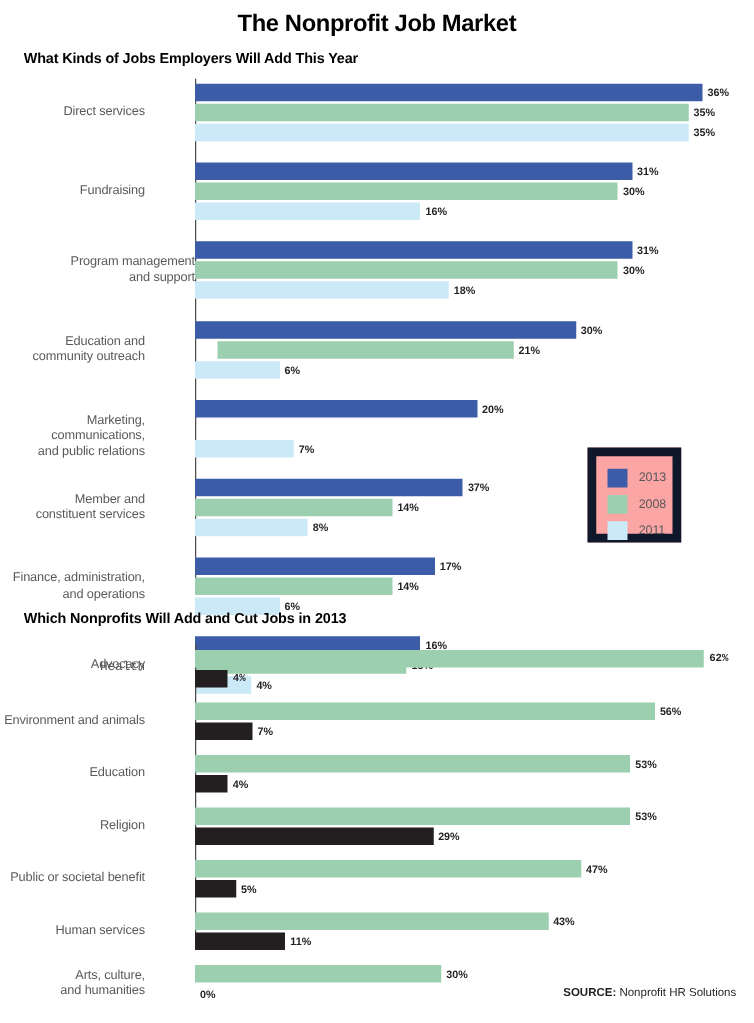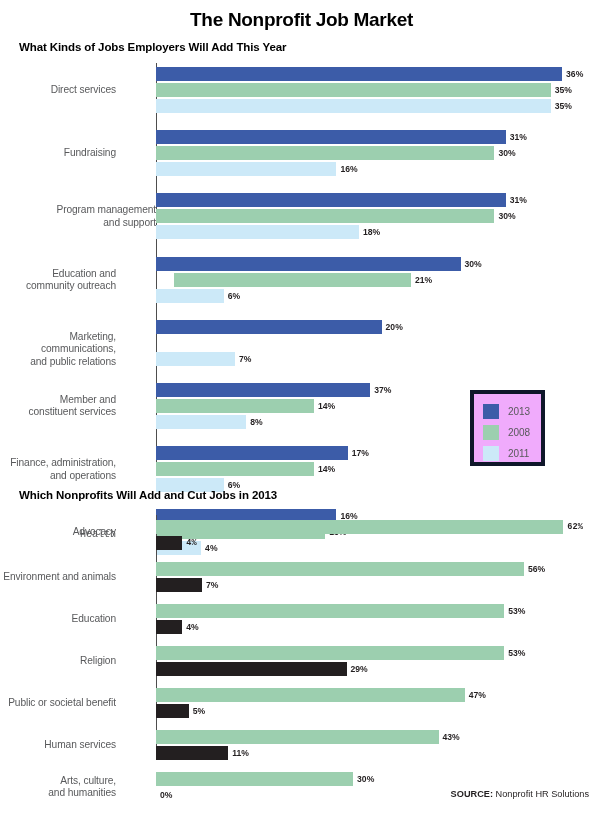--- a/index.html
+++ b/index.html
@@ -52,23 +52,22 @@
     position:absolute;left:0;top:0;height:100%;
   }
   .val{
     position:absolute;top:50%;transform:translateY(-50%);
     font-size:8.6px;font-weight:bold;color:#231f20;
     white-space:nowrap;letter-spacing:0px;
   }
 
   
   .legend{
-    position:absolute;border:4px solid #0f172a;background:#f0abfc;
+    position:absolute;border:7px solid #0f172a;background:#fca5a5;
     box-sizing:border-box;
-    margin-top:32px;
   }
   #legend1{left:470px;top:295px;width:75px;height:76px;}
   .legend-row{
     position:absolute;left:9px;display:flex;align-items:center;
   }
   #legend1 .legend-row{height:17px;}
   .swatch{width:16px;height:15px;display:inline-block;flex:0 0 auto;}
   .legend-text{
     margin-left:9px;font-size:10px;color:#58595b;white-space:nowrap;
     letter-spacing:-0.1px;

